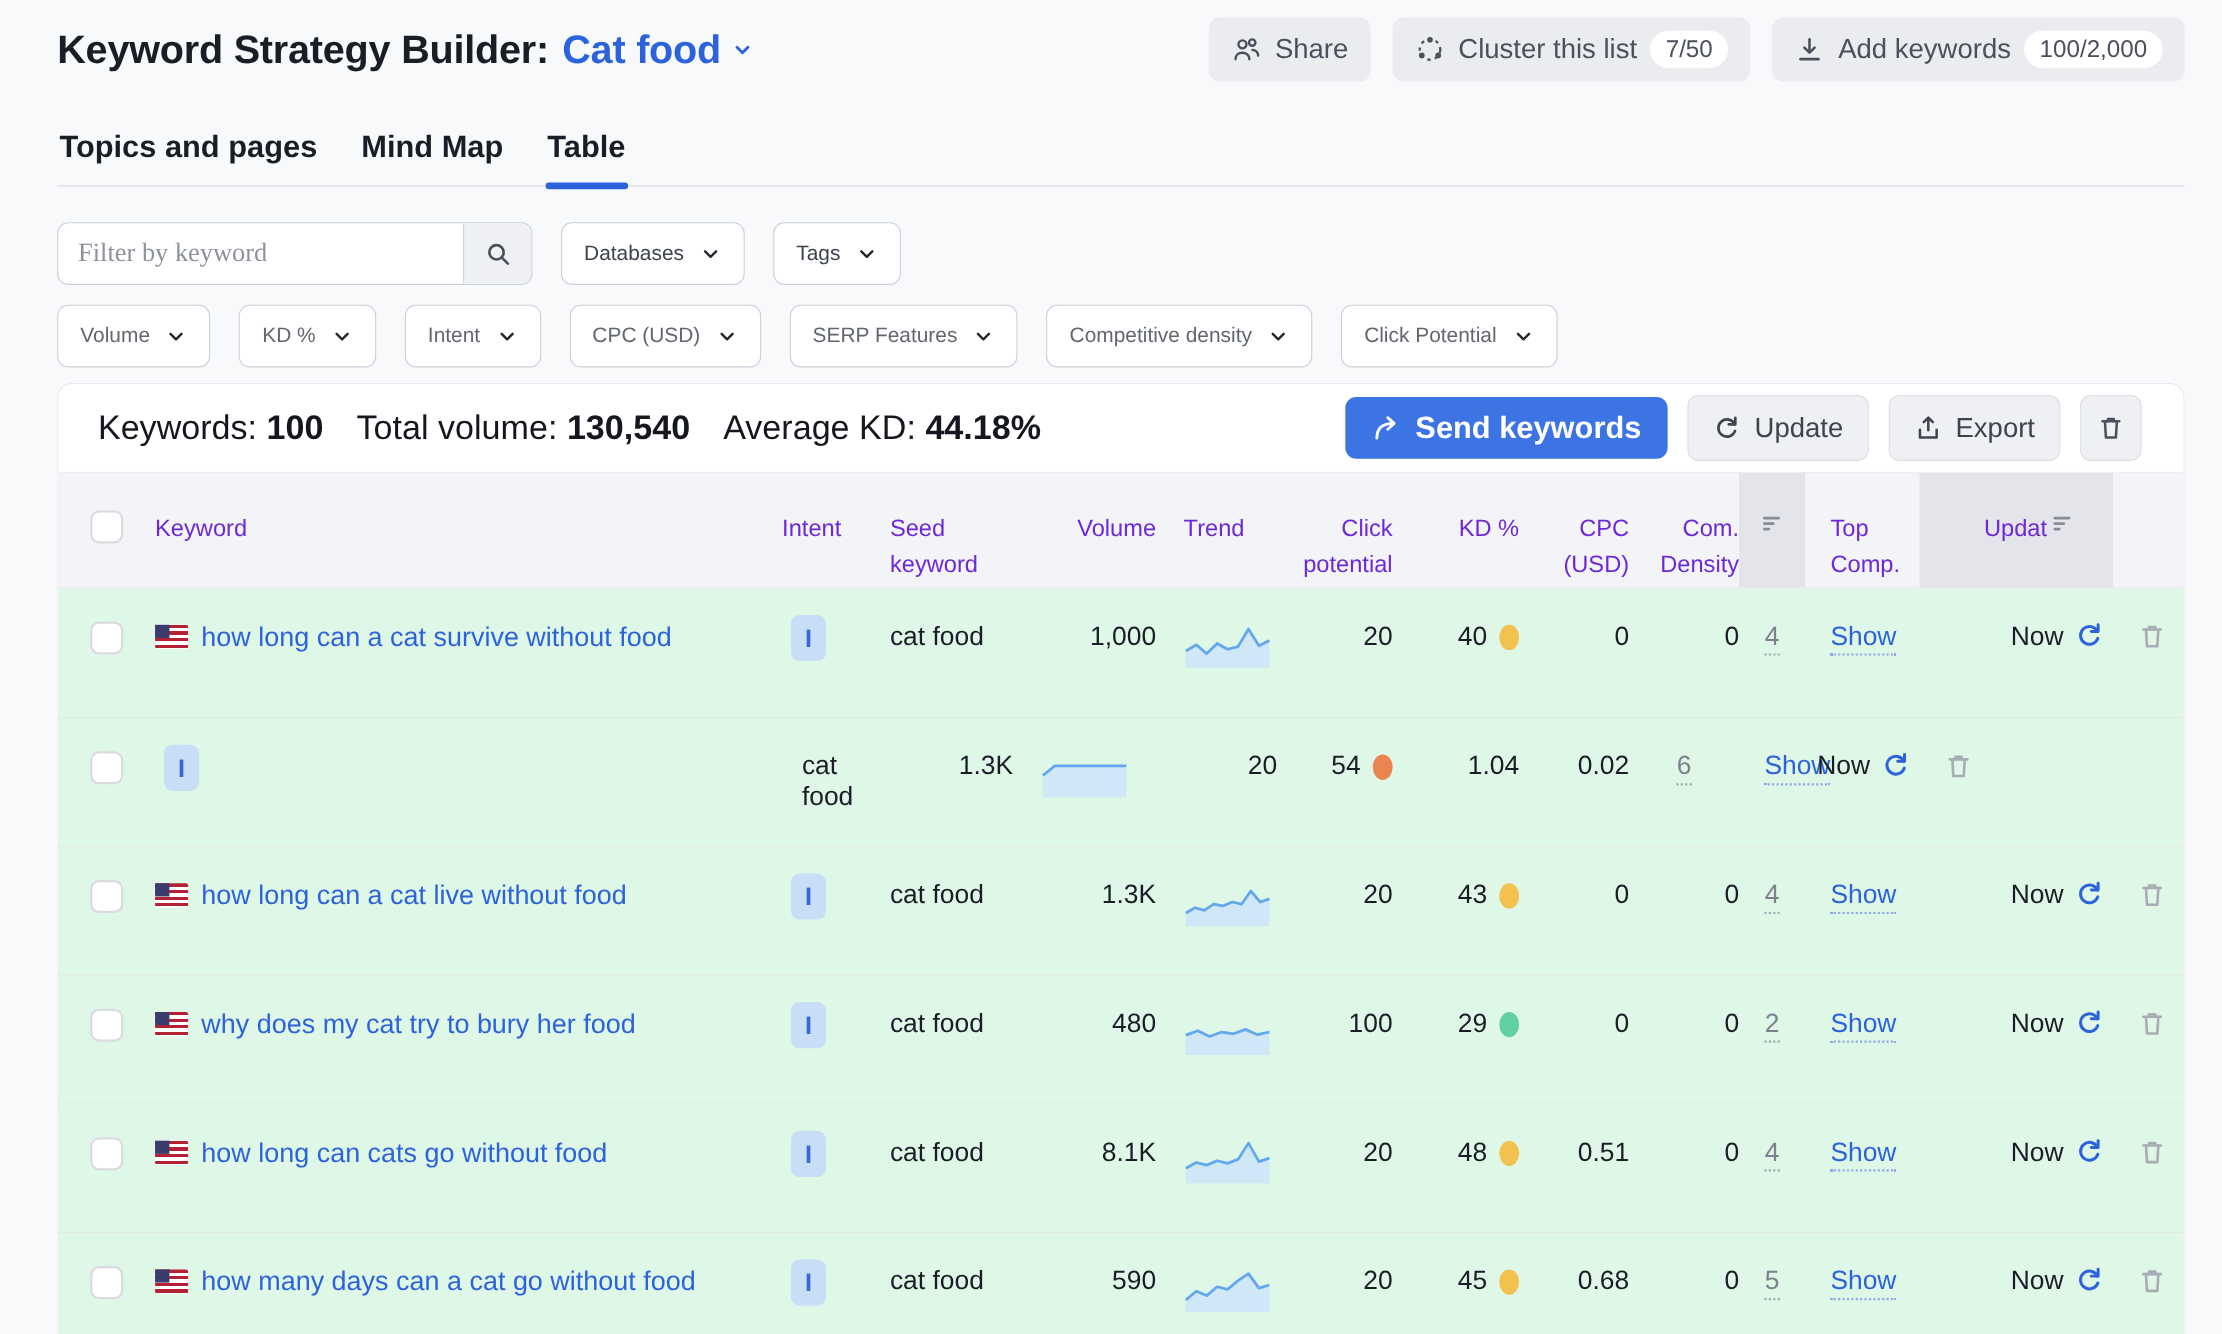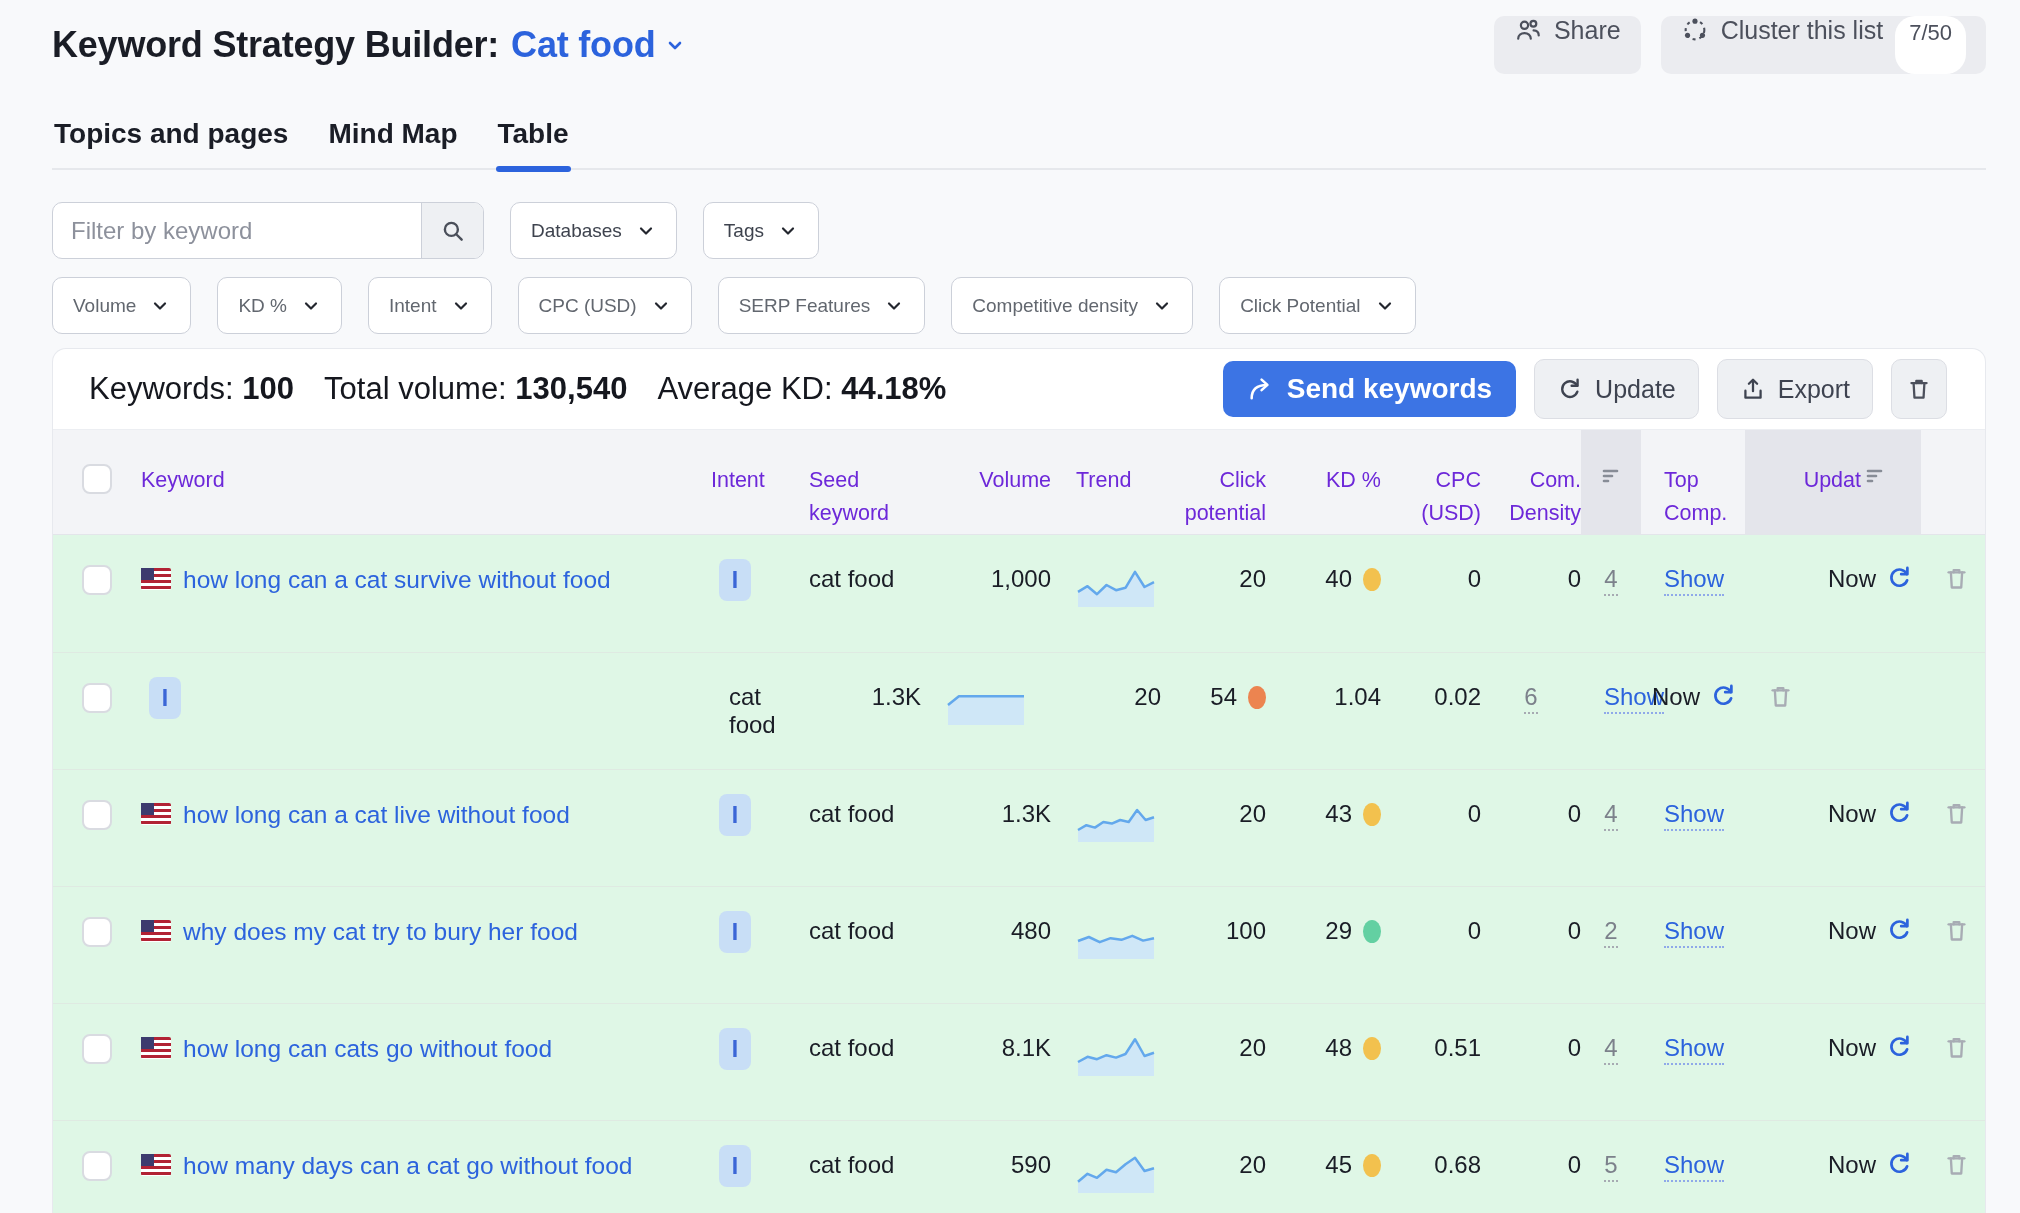--- a/index.html
+++ b/index.html
@@ -6,36 +6,36 @@
   html,body { width:2020px; height:1213px; overflow:hidden; }
   body { font-family:"Liberation Sans","DejaVu Sans",sans-serif; background:#f8f9fb; color:#1a1d26; }
 
   .page { padding:16px 34px 0 52px; }
 
   
   .topbar { display:flex; align-items:center; justify-content:space-between; }
   .title { display:flex; align-items:center; gap:12px; font-size:36px; font-weight:700; letter-spacing:-0.2px; }
   .title .list-name { color:#2c63dd; display:flex; align-items:center; gap:8px; cursor:pointer; }
   .top-actions { display:flex; gap:20px; }
-  .gbtn { display:flex; gap:12px; height:58px; padding:0 20px; background:#ebecf0;
+  .gbtn { display:flex; align-items:center; gap:12px; height:58px; padding:0 20px; background:#ebecf0;
           border:none; border-radius:10px; font-size:25px; color:#4c505c; font-family:inherit; cursor:pointer; }
   .pill { background:#fff; border-radius:20px; padding:4px 14px; font-size:22px; color:#4c505c; }
   .icon { display:inline-flex; flex:none; }
 
   
   .tabs { display:flex; gap:36px; margin-top:44px; border-bottom:2px solid #e6e8ec; padding-left:0; }
   .tab { position:relative; font-size:28px; font-weight:700; color:#1a1d26; padding:0 2px 18px 2px; cursor:pointer; }
   .tab.active::after { content:""; position:absolute; left:0; right:0; bottom:-4px; height:6px; border-radius:3px; background:#2c63dd; }
 
   
   .filters { margin-top:32px; }
   .frow { display:flex; gap:26px; }
   .frow + .frow { margin-top:18px; }
   .search-box { display:flex; width:432px; height:57px; border:1px solid #ccd0d9; border-radius:10px; background:#fff; overflow:hidden; }
-  .search-box input { flex:1; border:none; outline:none; padding:0 18px; font-size:24px; font-family:Liberation Sans, sans-serif; color:#1a1d26; background:transparent; }
+  .search-box input { flex:1; border:none; outline:none; padding:0 18px; font-size:24px; font-family:Liberation Serif, serif; color:#1a1d26; background:transparent; }
   .search-box input::placeholder { color:#8d919c; }
   .search-btn { width:62px; background:#eef0f3; border:none; border-left:1px solid #ccd0d9; display:flex; align-items:center; justify-content:center; cursor:pointer; color:#4a4f5a; }
   .drop { display:flex; align-items:center; gap:14px; height:57px; padding:0 20px; background:#fff;
           border:1px solid #ccd0d9; border-radius:10px; font-size:19px; color:#3e434e; cursor:pointer; }
   .drop.muted { color:#62676f; }
   .chev { color:#23262e; display:inline-flex; }
 
   
   .card { margin-top:14px; background:#fff; border:1px solid #e7e9ee; border-bottom:none; border-radius:14px 14px 0 0; }
   .summary { display:flex; align-items:center; height:80px; padding:0 38px 0 36px; }
@@ -118,20 +118,31 @@
           <svg width="28" height="28" viewBox="0 0 24 24" fill="none" stroke="currentColor" stroke-width="1.8">
               <circle cx="12" cy="12" r="8" stroke-dasharray="2.6 3.4"></circle>
               <circle cx="12" cy="4.4" r="2.2" fill="currentColor" stroke="none"></circle>
               <circle cx="5.6" cy="16.6" r="2.2" fill="currentColor" stroke="none"></circle>
               <circle cx="18.4" cy="16.6" r="2.2" fill="currentColor" stroke="none"></circle>
             </svg>
         </span>
         <span>Cluster this list</span>
         <span class="pill">7/50</span>
       </button>
+      <button class="gbtn">
+        <span class="icon">
+          <svg width="28" height="28" viewBox="0 0 24 24" fill="none" stroke="currentColor" stroke-width="2" stroke-linecap="round" stroke-linejoin="round">
+              <path d="M12 4v10"></path>
+              <path d="M8 10.5l4 4 4-4"></path>
+              <path d="M5 19.5h14"></path>
+            </svg>
+        </span>
+        <span>Add keywords</span>
+        <span class="pill">100/2,000</span>
+      </button>
     </div>
   </div>
 
   <div class="tabs">
     <div class="tab">Topics and pages</div>
     <div class="tab">Mind Map</div>
     <div class="tab active">Table</div>
   </div>
 
   <div class="filters">

